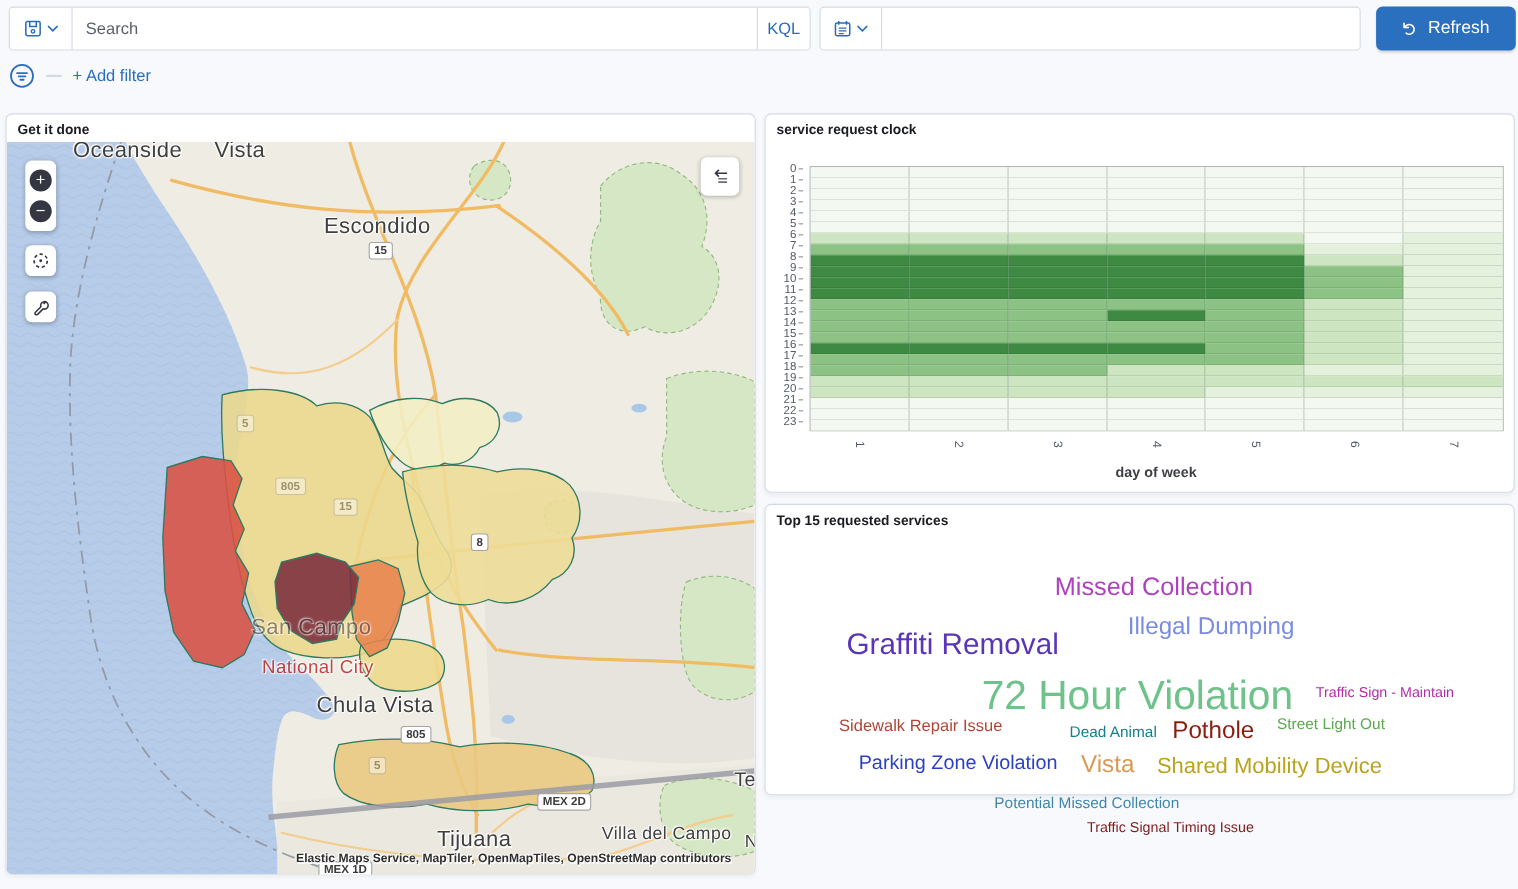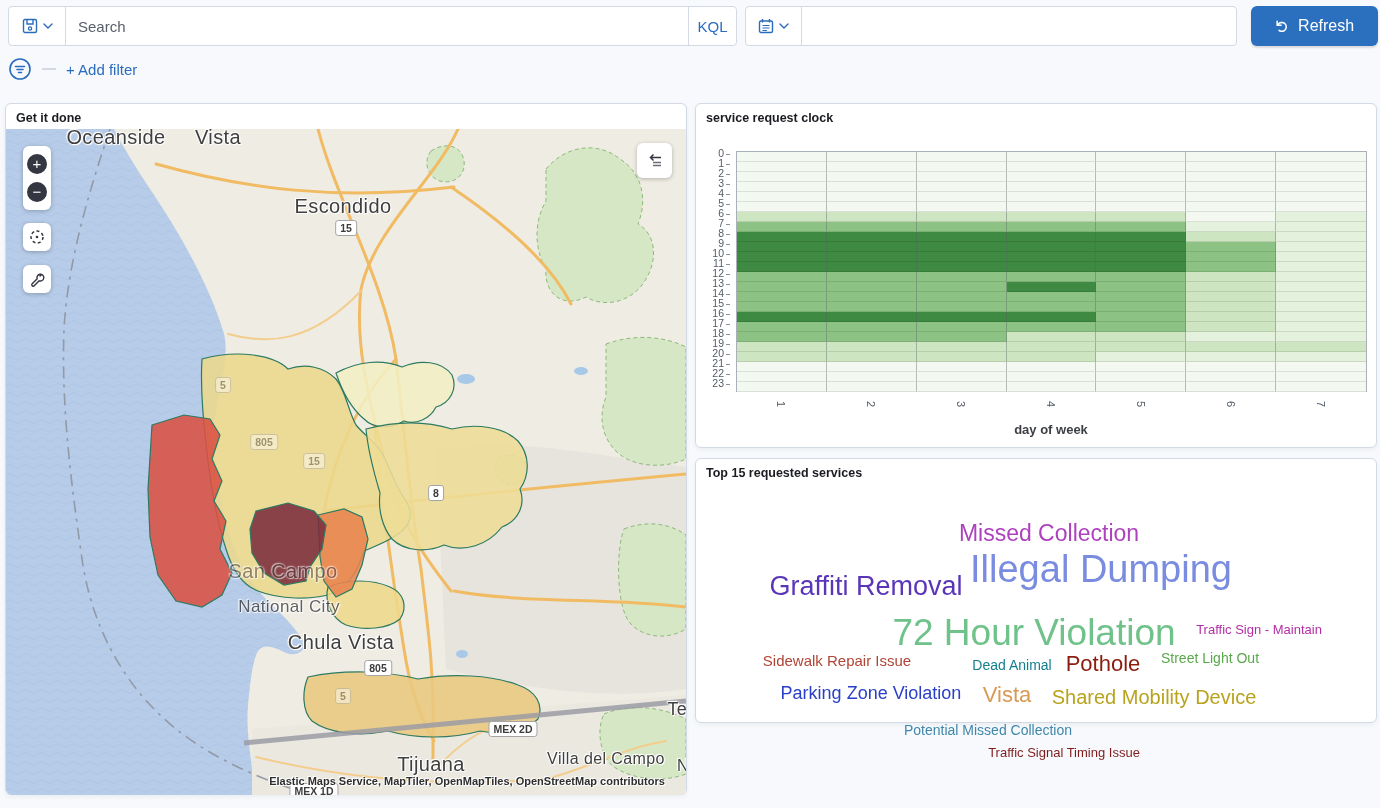--- a/index.html
+++ b/index.html
@@ -189,21 +189,21 @@
         </g>
 
         <path d="M238,614 L680,572" stroke="#9b9ba4" stroke-width="5" fill="none" opacity=".85"></path>
       </svg>
 
       <div id="map-labels">
           <div class="map-overlay" style="left: 110px; top: 8px; font-size: 20px; color: rgb(63, 63, 63); opacity: 1;">Oceanside</div>
           <div class="map-overlay" style="left: 212px; top: 8px; font-size: 20px; color: rgb(63, 63, 63); opacity: 1;">Vista</div>
           <div class="map-overlay" style="left: 337px; top: 77px; font-size: 20px; color: rgb(63, 63, 63); opacity: 1;">Escondido</div>
           <div class="map-overlay" style="left: 277px; top: 442px; font-size: 20px; color: rgb(74, 58, 56); opacity: 0.55;">San Campo</div>
-          <div class="map-overlay" style="left: 283px; top: 478px; font-size: 17px; color: #404040; opacity: 0.8;">National City</div>
+          <div class="map-overlay" style="left: 283px; top: 478px; font-size: 17px; color: #b91c1c; opacity: 0.8;">National City</div>
           <div class="map-overlay" style="left: 335px; top: 513px; font-size: 20px; color: rgb(63, 63, 63); opacity: 1;">Chula Vista</div>
           <div class="map-overlay" style="left: 425px; top: 635px; font-size: 20px; color: rgb(63, 63, 63); opacity: 1;">Tijuana</div>
           <div class="map-overlay" style="left: 600px; top: 630px; font-size: 16px; color: rgb(63, 63, 63); opacity: 1;">Villa del Campo</div>
           <div class="map-overlay" style="left: 676px; top: 580px; font-size: 18px; color: rgb(63, 63, 63); opacity: 1;">Tec</div>
           <div class="map-overlay" style="left: 677px; top: 637px; font-size: 16px; color: rgb(63, 63, 63); opacity: 1;">N</div>
           <div class="shield" style="left: 340px; top: 99px;">15</div>
           <div class="shield under" style="left: 217px; top: 256px;">5</div>
           <div class="shield under" style="left: 258px; top: 313px;">805</div>
           <div class="shield under" style="left: 308px; top: 332px;">15</div>
           <div class="shield" style="left: 430px; top: 364px;">8</div>
@@ -493,21 +493,21 @@
         <div class="hm-xlab" style="left: 532px; top: 294px;">6</div>
         <div class="hm-xlab" style="left: 622px; top: 294px;">7</div>
       </div>
     <div class="hm-axis-title">day of week</div>
   </div>
 
   <div class="panel" id="cloud-panel">
     <div class="panel-title">Top 15 requested services</div>
     <div id="cloud-box">
         <span class="tag-word" style="left: 353px; top: 74px; color: rgb(174, 65, 190); font-size: 23px;">Missed Collection</span>
-        <span class="tag-word" style="left: 405px; top: 110px; color: rgb(122, 140, 224); font-size: 38px;">Illegal Dumping</span>
+        <span class="tag-word" style="left: 405px; top: 110px; color: rgb(122, 140, 224); font-size: 22px;">Illegal Dumping</span>
         <span class="tag-word" style="left: 170px; top: 127px; color: rgb(90, 53, 184); font-size: 27px;">Graffiti Removal</span>
         <span class="tag-word" style="left: 338px; top: 173px; color: rgb(111, 194, 137); font-size: 37px;">72 Hour Violation</span>
         <span class="tag-word" style="left: 563px; top: 170px; color: rgb(179, 46, 166); font-size: 13px;">Traffic Sign - Maintain</span>
         <span class="tag-word" style="left: 141px; top: 201px; color: rgb(176, 69, 54); font-size: 15px;">Sidewalk Repair Issue</span>
         <span class="tag-word" style="left: 316px; top: 206px; color: rgb(20, 128, 142); font-size: 14px;">Dead Animal</span>
         <span class="tag-word" style="left: 407px; top: 205px; color: rgb(138, 29, 14); font-size: 22px;">Pothole</span>
         <span class="tag-word" style="left: 514px; top: 199px; color: rgb(90, 168, 76); font-size: 14px;">Street Light Out</span>
         <span class="tag-word" style="left: 175px; top: 234px; color: rgb(42, 63, 199); font-size: 18px;">Parking Zone Violation</span>
         <span class="tag-word" style="left: 311px; top: 236px; color: rgb(215, 154, 85); font-size: 22px;">Vista</span>
         <span class="tag-word" style="left: 458px; top: 238px; color: rgb(185, 163, 28); font-size: 20px;">Shared Mobility Device</span>

